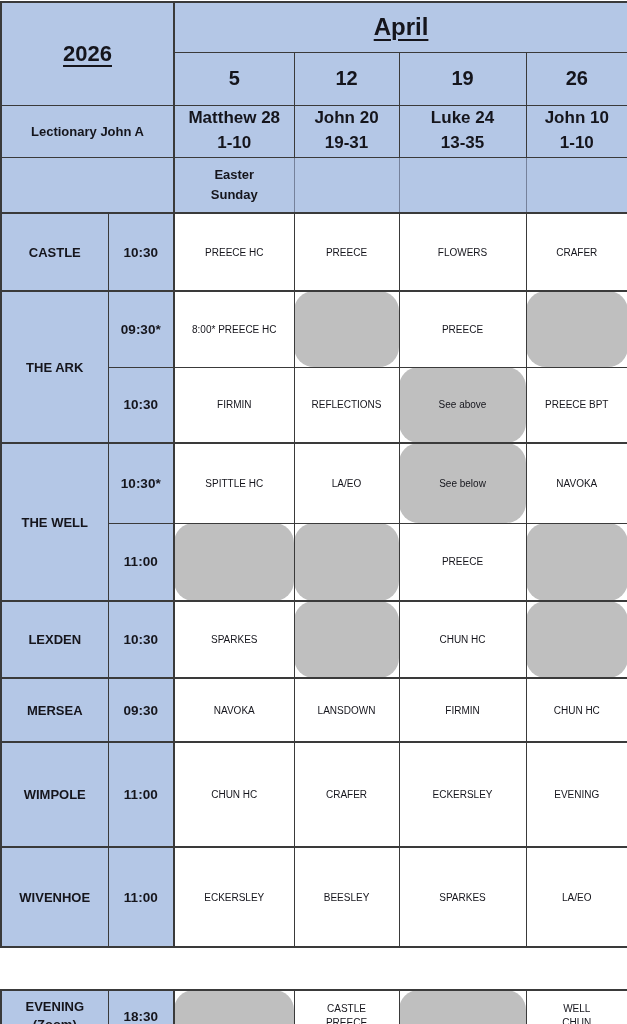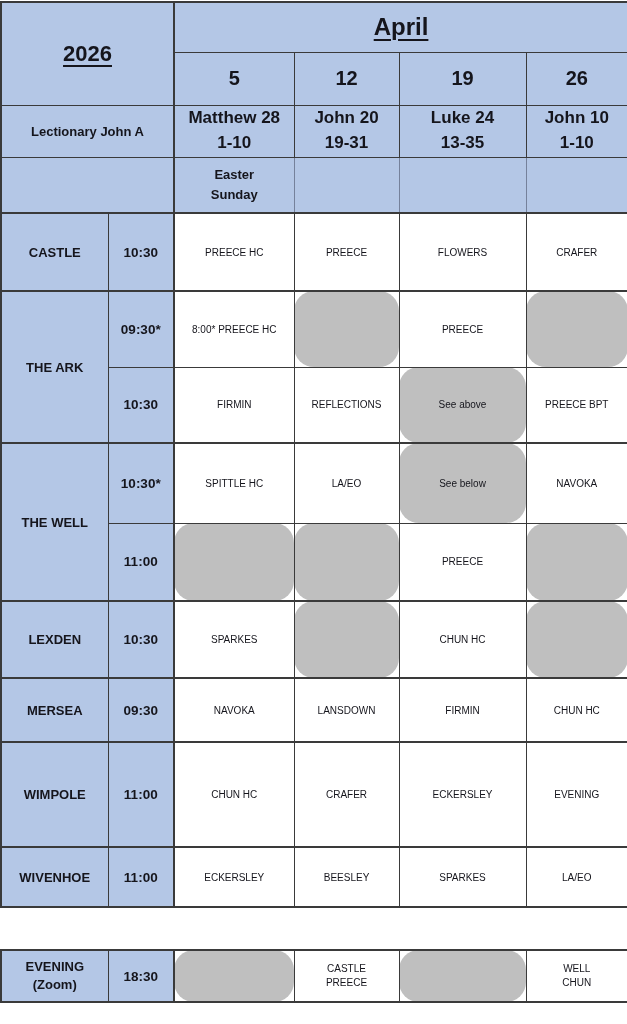--- a/index.html
+++ b/index.html
@@ -174,21 +174,21 @@
         <td class="cell white">CHUN HC</td>
       </tr>
       <tr class="group-start" style="height: 105px;">
         <td rowspan="1" class="venue">WIMPOLE</td>
         <td class="time">11:00</td>
         <td class="cell white">CHUN HC</td>
         <td class="cell white">CRAFER</td>
         <td class="cell white">ECKERSLEY</td>
         <td class="cell white">EVENING</td>
       </tr>
-      <tr class="group-start" style="height: 60px;">
+      <tr class="group-start" style="height: 100px;">
         <td rowspan="1" class="venue">WIVENHOE</td>
         <td class="time">11:00</td>
         <td class="cell white">ECKERSLEY</td>
         <td class="cell white">BEESLEY</td>
         <td class="cell white">SPARKES</td>
         <td class="cell white">LA/EO</td>
       </tr>
     </tbody>
 </table>
 

